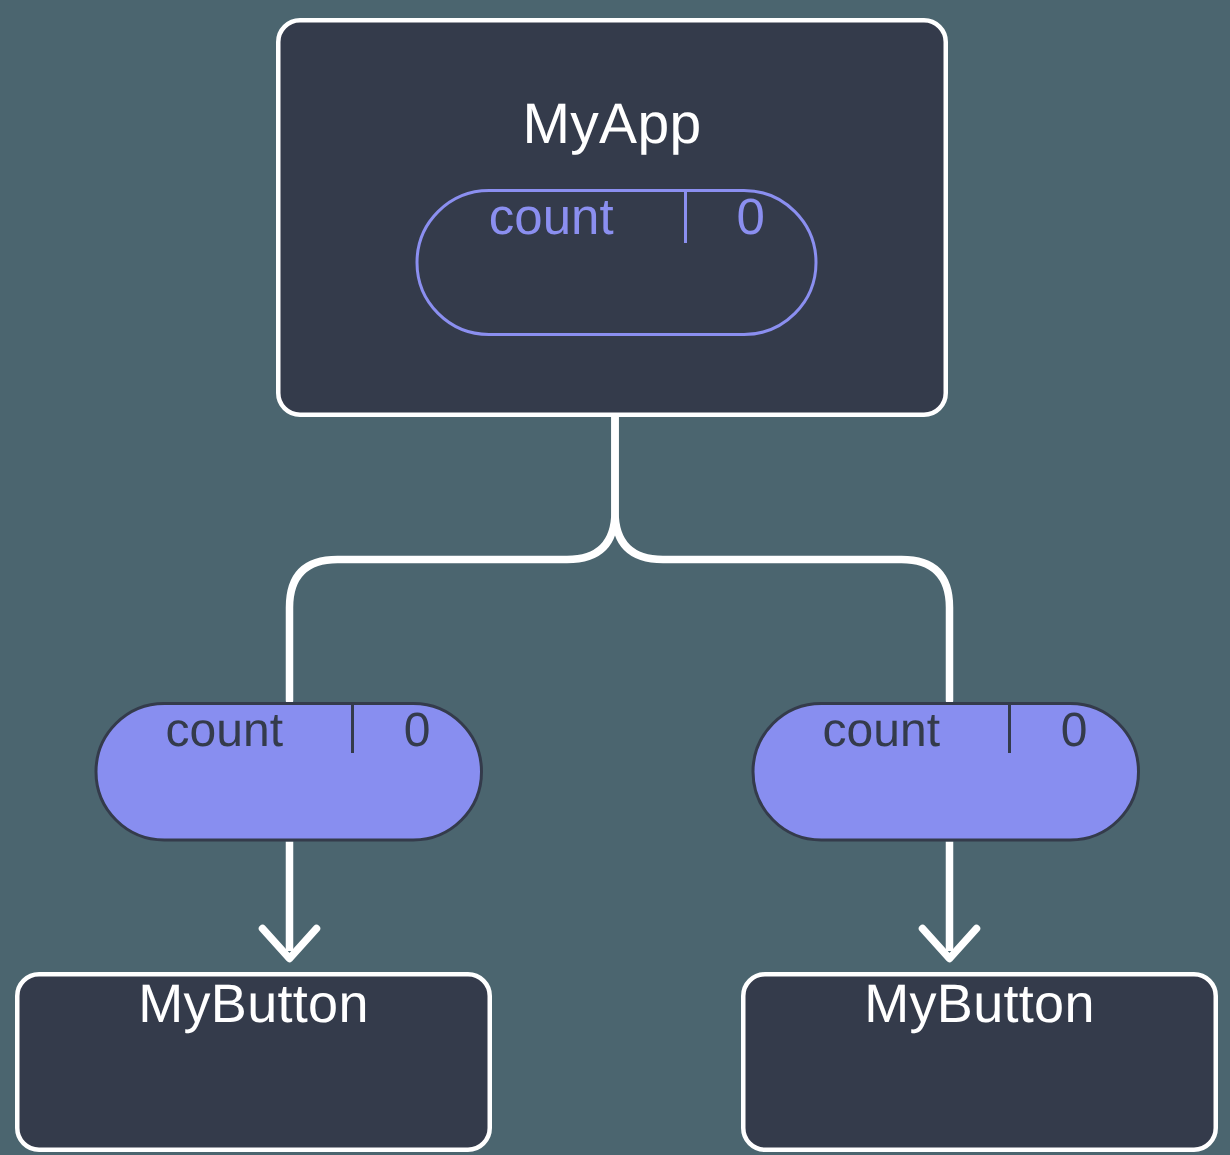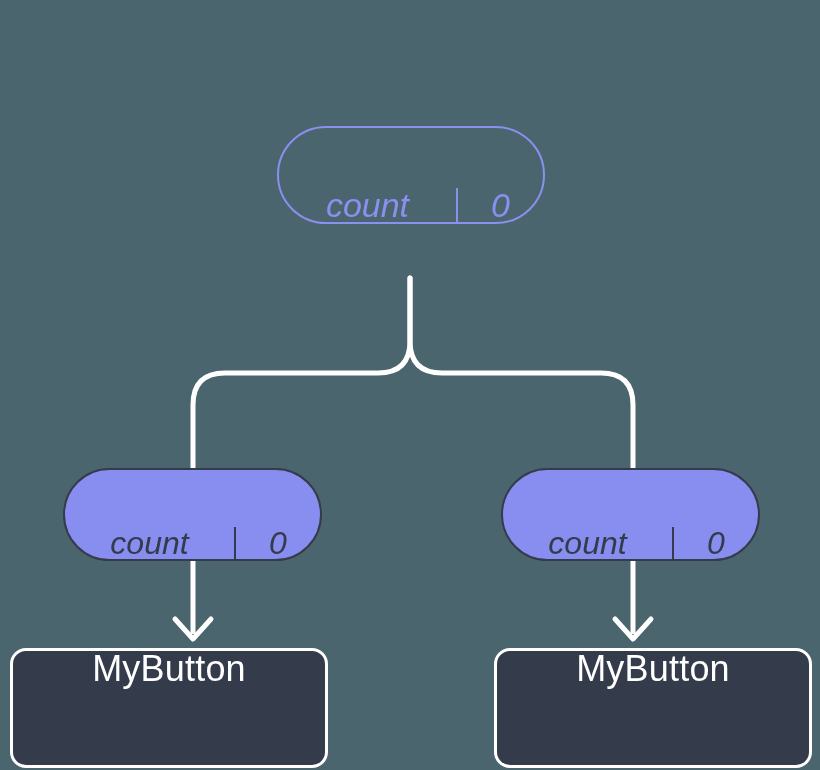--- a/index.html
+++ b/index.html
@@ -76,24 +76,23 @@
   }
   .leaf-box .node-title {
     font-size: 36px;
   }
 
   
   .pill {
     position: absolute;
     box-sizing: border-box;
     display: flex;
-    align-items: flex-end;
+    align-items: flex-start;
     border-radius: 999px;
     overflow: hidden;
-    font-style: italic;
   }
   .pill .pill-key,
   .pill .pill-val {
     display: flex;
     align-items: center;
     justify-content: center;
     line-height: 1;
     white-space: nowrap;
   }
 
@@ -169,20 +168,23 @@
       <line x1="193" y1="561" x2="193" y2="634" stroke="#ffffff" stroke-width="5" stroke-linecap="butt"></line>
       <path d="M 175 619 L 193 639 L 211 619" fill="none" stroke="#ffffff" stroke-width="5" stroke-linecap="round" stroke-linejoin="round"></path>
     </g>
 
     <g>
       <line x1="633" y1="561" x2="633" y2="634" stroke="#ffffff" stroke-width="5" stroke-linecap="butt"></line>
       <path d="M 615 619 L 633 639 L 651 619" fill="none" stroke="#ffffff" stroke-width="5" stroke-linecap="round" stroke-linejoin="round"></path>
     </g>
   </svg>
 
+  <div id="node-myapp" class="node-box">
+    <div class="node-title">MyApp</div>
+  </div>
 
   <div id="pill-myapp" class="pill pill-outline">
     <span class="pill-key">count</span>
     <span class="pill-val">0</span>
   </div>
 
   <div id="pill-left" class="pill pill-filled pill-child">
     <span class="pill-key">count</span>
     <span class="pill-val">0</span>
   </div>

